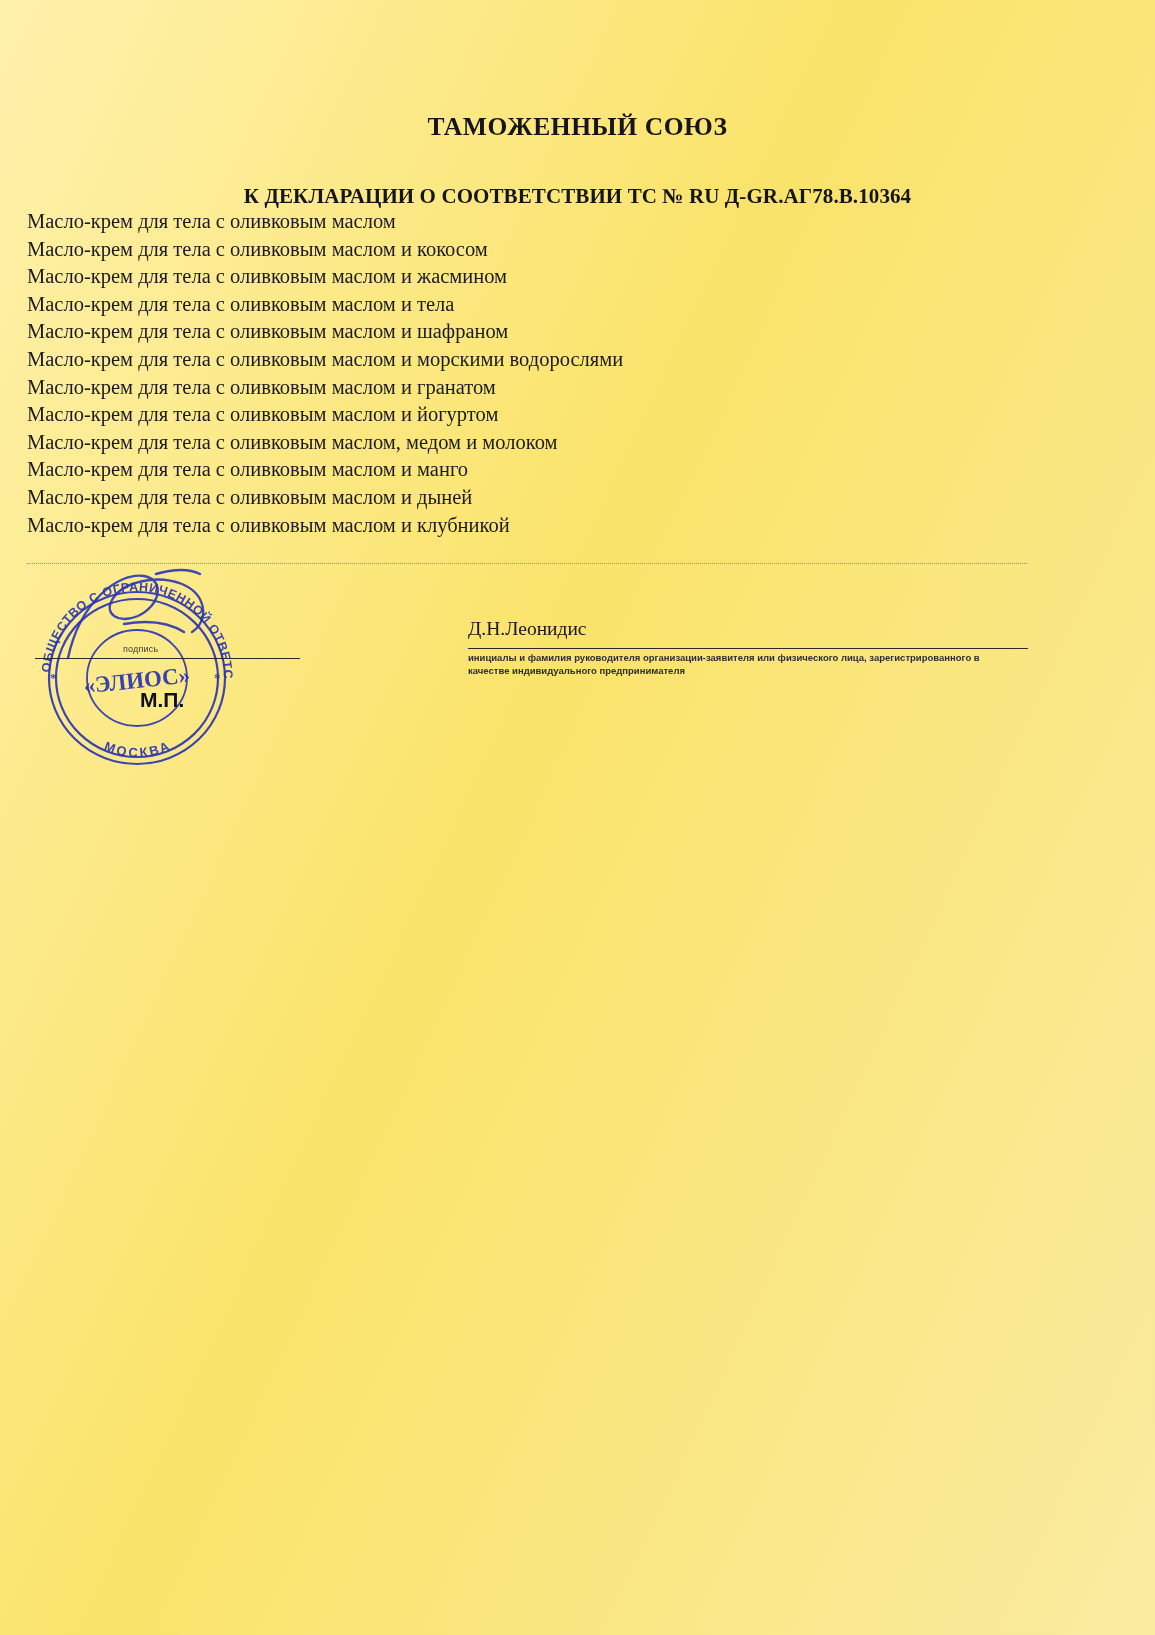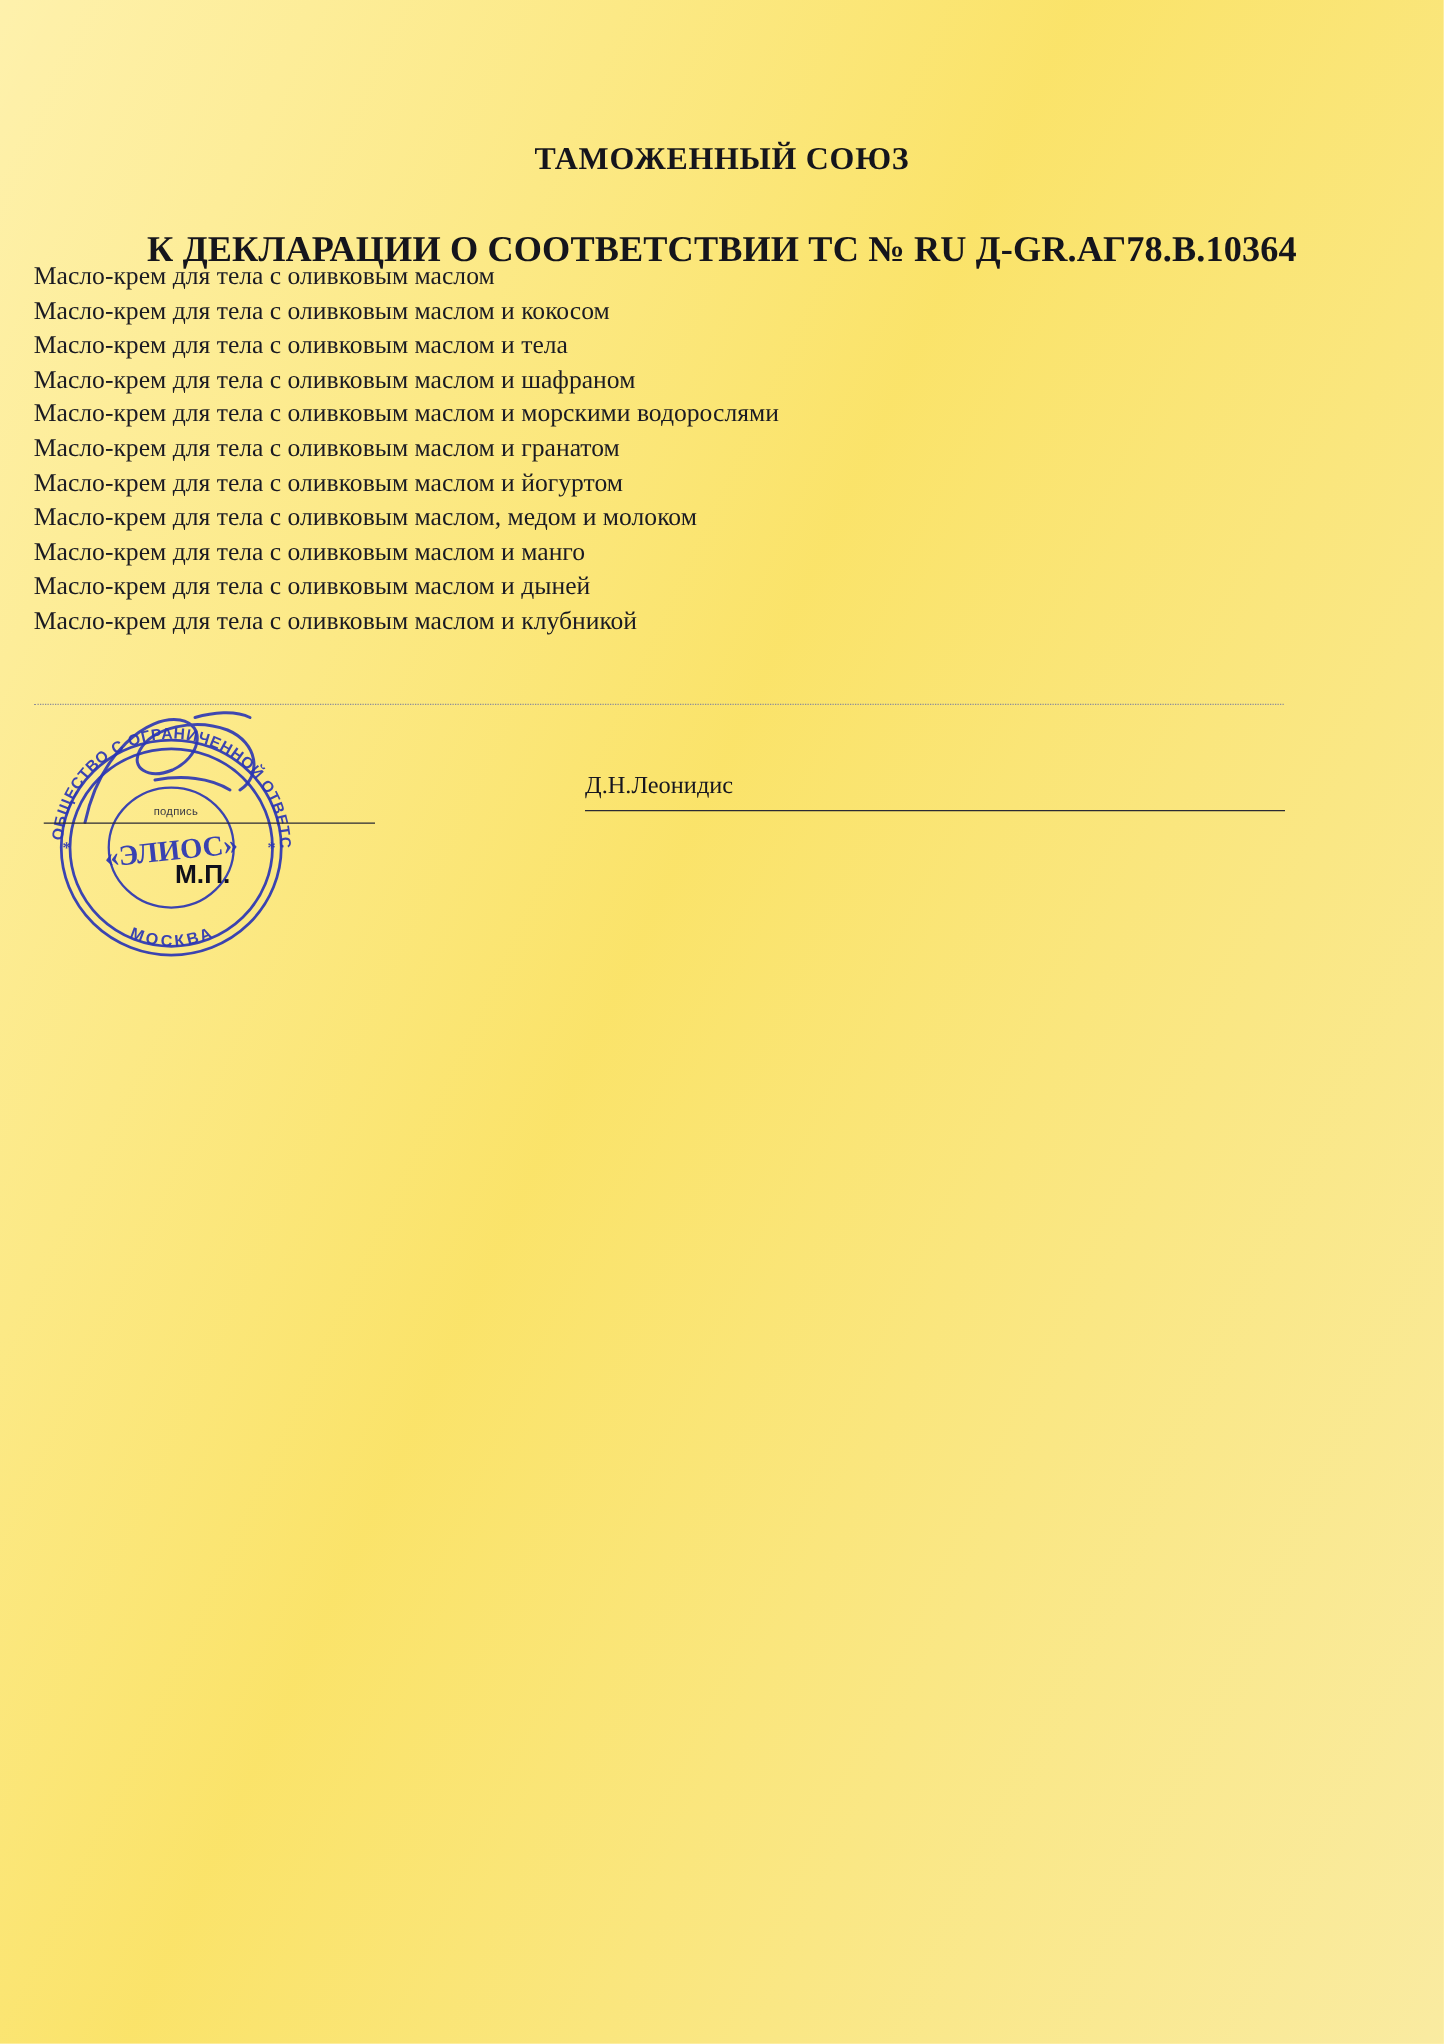--- a/index.html
+++ b/index.html
@@ -49,21 +49,21 @@
     position: absolute;
     left: 0; right: 0;
     top: 152px;
     font-size: 21px;
     letter-spacing: 0.2px;
   }
   .h3 {
     position: absolute;
     left: 0; right: 0;
     top: 184px;
-    font-size: 29px;
+    font-size: 21px;
     letter-spacing: 0.1px;
   }
   .product-list {
     position: absolute;
     left: 27px;
     top: 208px;
     width: 1000px;
   }
   .product-line {
     font-size: 20.5px;
@@ -161,20 +161,21 @@
 
 <div class="page">
   <div class="content">
 
     <div class="heading h1">ТАМОЖЕННЫЙ СОЮЗ</div>
     <div class="heading h3">К ДЕКЛАРАЦИИ О СООТВЕТСТВИИ ТС № RU Д-GR.АГ78.В.10364</div>
 
     <div class="product-list">
       <div class="product-line">Масло-крем для тела с оливковым маслом</div>
       <div class="product-line">Масло-крем для тела с оливковым маслом и кокосом</div>
+      <div class="product-line">Масло-крем для тела с оливковым маслом и жасмином</div>
       <div class="product-line">Масло-крем для тела с оливковым маслом и тела</div>
       <div class="product-line">Масло-крем для тела с оливковым маслом и шафраном</div>
       <div class="product-line">Масло-крем для тела с оливковым маслом и морскими водорослями</div>
       <div class="product-line">Масло-крем для тела с оливковым маслом и гранатом</div>
       <div class="product-line">Масло-крем для тела с оливковым маслом и йогуртом</div>
       <div class="product-line">Масло-крем для тела с оливковым маслом, медом и молоком</div>
       <div class="product-line">Масло-крем для тела с оливковым маслом и манго</div>
       <div class="product-line">Масло-крем для тела с оливковым маслом и дыней</div>
       <div class="product-line">Масло-крем для тела с оливковым маслом и клубникой</div>
     </div>
@@ -221,16 +222,17 @@
           </g>
         </svg>
       </div>
 
       <div class="sign-line"></div>
       <div class="sign-caption">подпись</div>
       <div class="mp-label">М.П.</div>
 
       <div class="official-name">Д.Н.Леонидис</div>
       <div class="official-rule"></div>
+      <div class="official-caption">инициалы и фамилия руководителя организации-заявителя или физического лица, зарегистрированного в качестве индивидуального предпринимателя</div>
 
     </div>
   </div>
 </div>
 
 </body></html>

